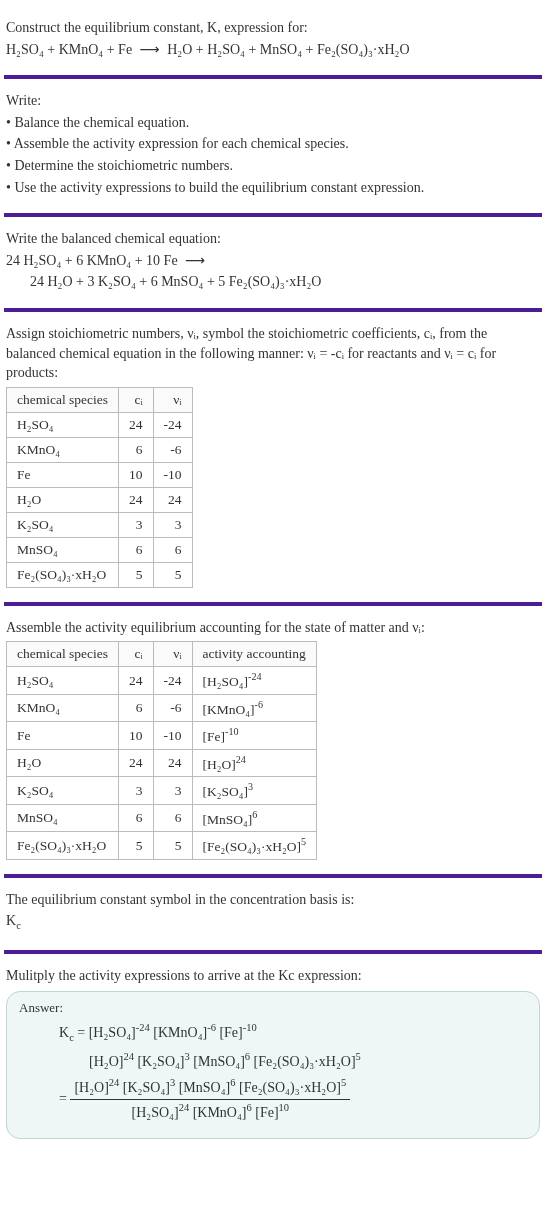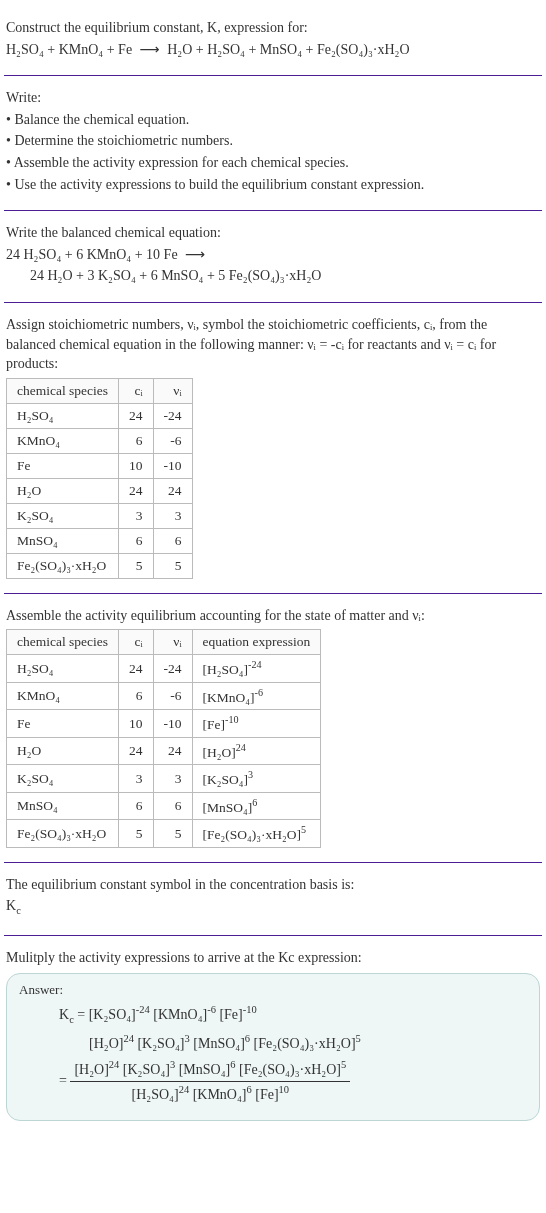--- a/index.html
+++ b/index.html
@@ -8,21 +8,21 @@
   font-family: Georgia, 'Times New Roman', serif;
   font-size: 14px;
   color: #333;
   background: #fff;
   width: 546px;
 }
 .content {
   padding: 6px 4px;
 }
 .section {
-  border-bottom: 1px solid #4c1d95;
+  border-bottom: 4px solid #4c1d95;
   padding: 10px 2px 14px 2px;
 }
 .section:last-child {
   border-bottom: none;
 }
 .line {
   margin: 2px 0;
   line-height: 1.4;
 }
 .indent {
@@ -106,22 +106,22 @@
     <div class="line">
       <span>H₂SO₄ + KMnO₄ + Fe</span>
       <span class="arrow">⟶</span>
       <span>H₂O + H₂SO₄ + MnSO₄ + Fe₂(SO₄)₃·xH₂O</span>
     </div>
   </div>
 
   <div class="section">
     <div class="line">Write:</div>
     <div class="line">• Balance the chemical equation.</div>
+    <div class="line">• Assemble the activity expression for each chemical species.</div>
     <div class="line">• Determine the stoichiometric numbers.</div>
-    <div class="line">• Assemble the activity expression for each chemical species.</div>
     <div class="line">• Use the activity expressions to build the equilibrium constant expression.</div>
   </div>
 
   <div class="section">
     <div class="line">Write the balanced chemical equation:</div>
     <div class="line">
       <span>24 H₂SO₄ + 6 KMnO₄ + 10 Fe</span>
       <span class="arrow">⟶</span>
     </div>
     <div class="line indent">
@@ -178,21 +178,21 @@
   </div>
 
   <div class="section">
     <div class="line">Assemble the activity equilibrium accounting for the state of matter and νᵢ:</div>
     <table>
       <tbody>
           <tr>
         <th>chemical species</th>
         <th class="r italic">cᵢ</th>
         <th class="r italic">νᵢ</th>
-        <th>equation expression</th>
+        <th>activity accounting</th>
       </tr>
       <tr>
             <td>H₂SO₄</td>
             <td class="r">24</td>
             <td class="r">-24</td>
             <td><span>[H₂SO₄]</span><span class="sup">-24</span></td>
           </tr>
       <tr>
             <td>KMnO₄</td>
             <td class="r">6</td>
@@ -240,21 +240,21 @@
     </div>
   </div>
 
   <div class="section" style="border-bottom:none;">
     <div class="line">Mulitply the activity expressions to arrive at the Kc expression:</div>
     <div class="answer">
       <div class="answer-label">Answer:</div>
 
       <div class="eqline">
         <span class="italic"><span>K</span><span class="sub">c</span></span>
-        <span>= [K₂SO₄]</span><span class="sup">-24</span>
+        <span>= [H₂SO₄]</span><span class="sup">-24</span>
         <span> [KMnO₄]</span><span class="sup">-6</span>
         <span> [Fe]</span><span class="sup">-10</span>
       </div>
       <div class="eqline2">
         <span>[H₂O]</span><span class="sup">24</span>
         <span> [K₂SO₄]</span><span class="sup">3</span>
         <span> [MnSO₄]</span><span class="sup">6</span>
         <span> [Fe₂(SO₄)₃·xH₂O]</span><span class="sup">5</span>
       </div>
 

